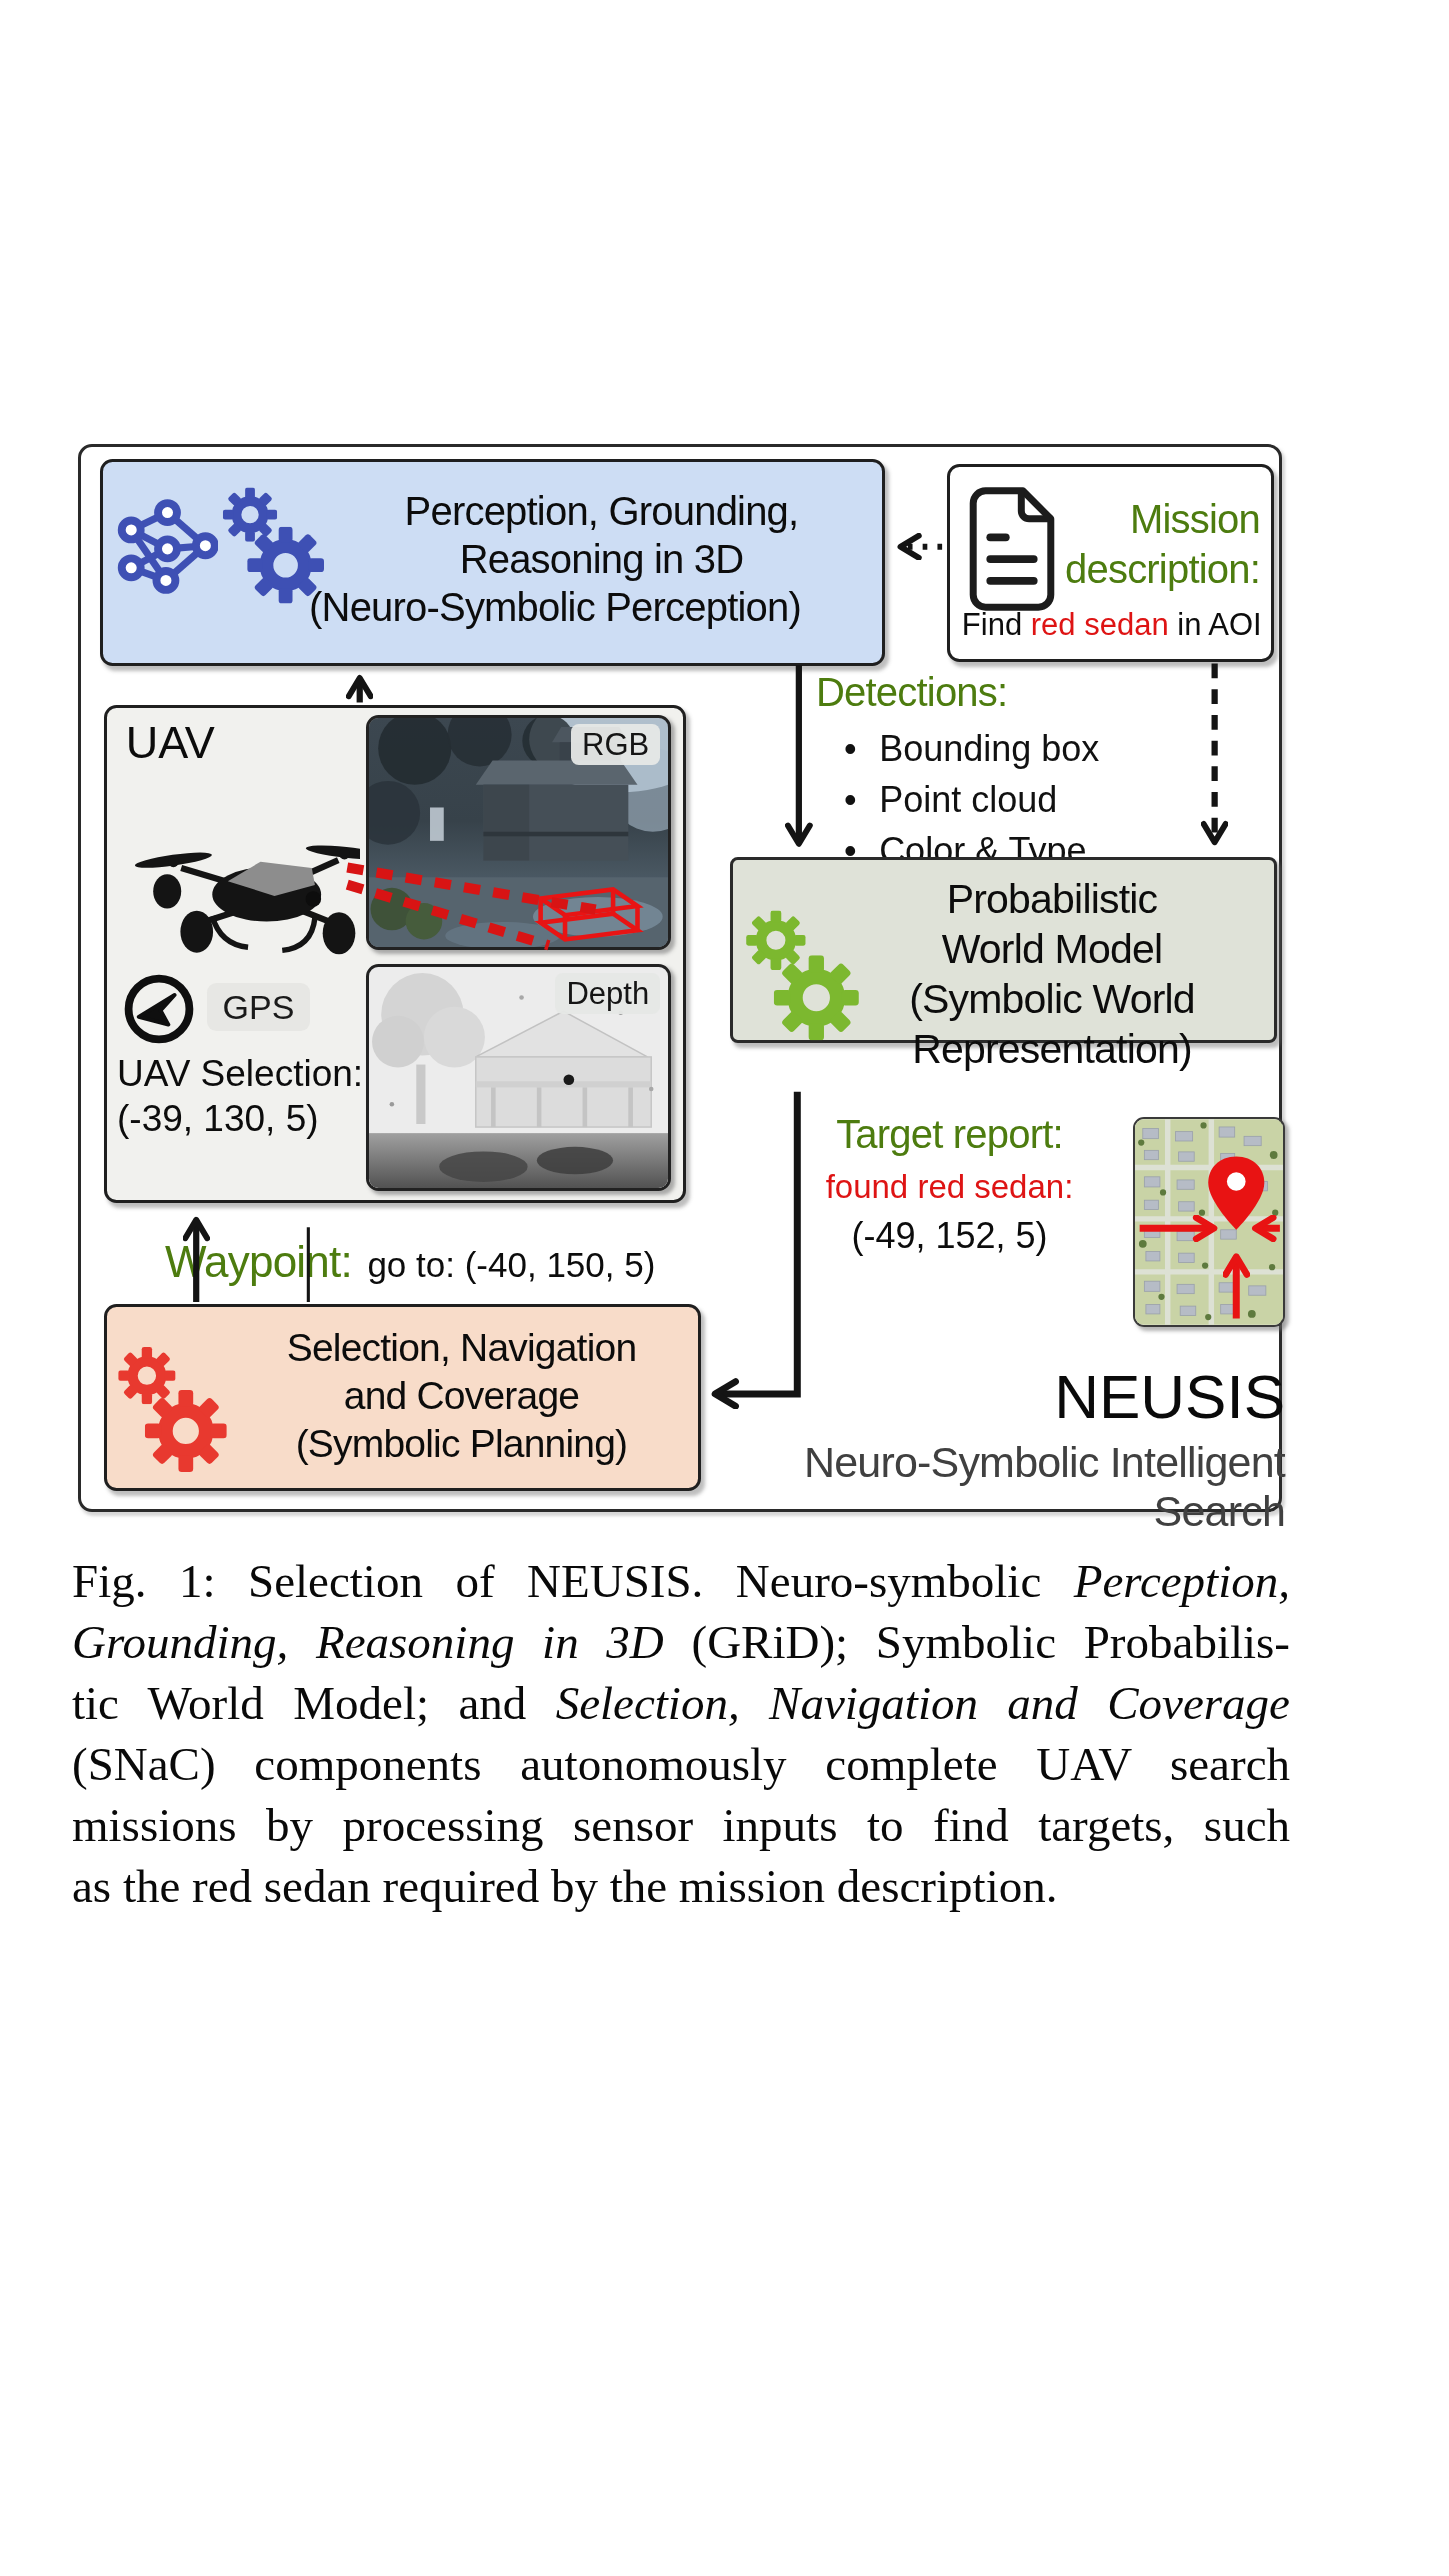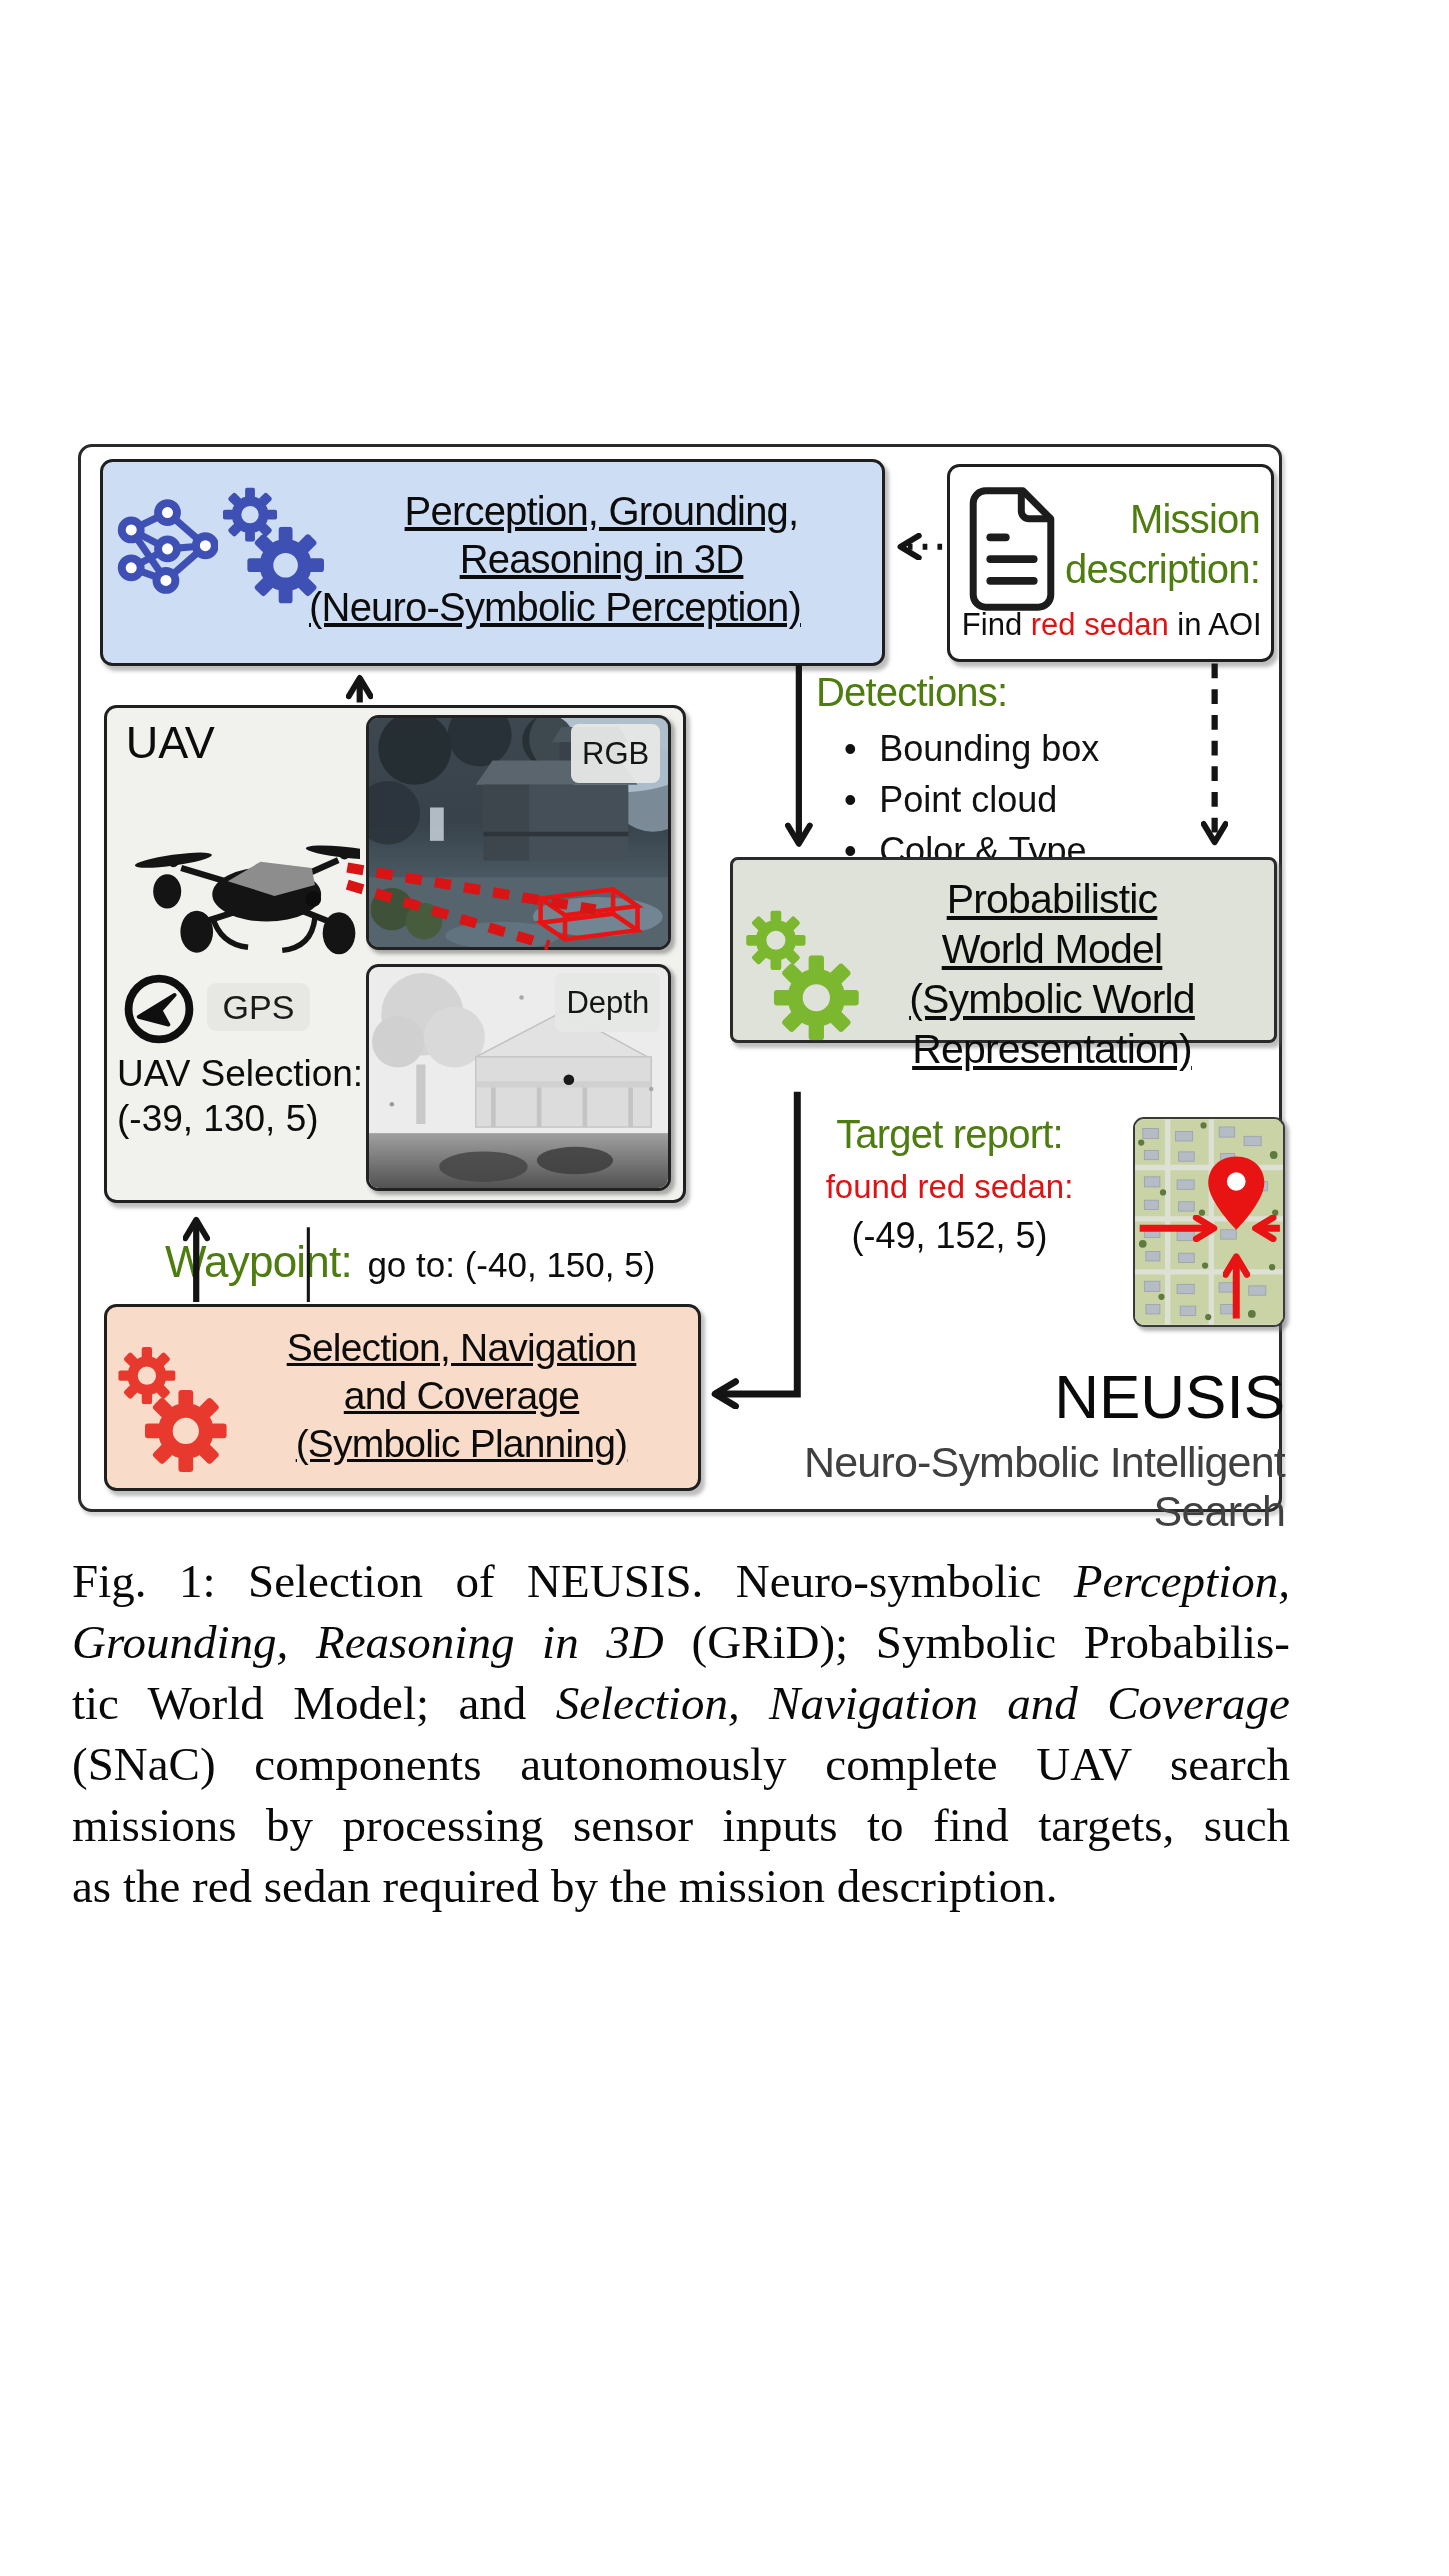--- a/index.html
+++ b/index.html
@@ -7,25 +7,25 @@
           font-family:"Liberation Sans",sans-serif;color:#111;}
   .abs{position:absolute;}
   .box{position:absolute;border:3.1px solid #1f1f1f;border-radius:12.5px;
        box-shadow:3.9px 4.7px 3.9px rgba(110,110,110,.45);box-sizing:border-box;}
   .blue{color:#4d7c0f;}
   .redtx{color:#de1414;}
   .ctr{text-align:center;}
   .outer{position:absolute;left:78px;top:444px;width:1204px;height:1068px;
          border:3.1px solid #2a2a2a;border-radius:14px;box-sizing:border-box;
          box-shadow:2.3px 3.1px 3.1px rgba(150,150,150,.4);background:#fff;}
-  .ptext div,.wtext div,.stext div{white-space:nowrap;text-decoration:underline;}
+  .ptext div,.wtext div,.stext div{white-space:nowrap;}
   .img-frame{position:absolute;border:3.1px solid #222;border-radius:12.5px;overflow:hidden;
              box-sizing:border-box;box-shadow:3.1px 3.9px 3.9px rgba(100,100,100,.5);background:#888;}
   .img-badge{position:absolute;top:6.2px;right:7.8px;background:rgba(230,232,230,.95);
-             border-radius:7.8px;padding:11px 11px;font-size:31px;color:#151515;line-height:1.2;}
+             border-radius:7.8px;padding:2px 11px;font-size:31px;color:#151515;line-height:1.2;}
   .gps-badge{position:absolute;left:204px;top:980px;background:#e7e7e4;border-radius:9.3px;
              padding:4.7px 15.6px;font-size:34px;color:#1a1a1a;}
   .caption{position:absolute;left:72px;top:1551px;width:1218px;
            font-family:"Liberation Serif",serif;font-size:47px;line-height:61px;color:#090909;}
   .cap-line{text-align:justify;text-align-last:justify;}
   .cap-last{text-align-last:left;}
   .caption i{font-family:"Liberation Serif",serif;}
   .overlay{position:absolute;left:0;top:0;z-index:40;pointer-events:none;}
   .waypoint-row{position:absolute;left:165px;top:1237px;display:flex;align-items:baseline;gap:15.6px;white-space:nowrap;}
 </style>

